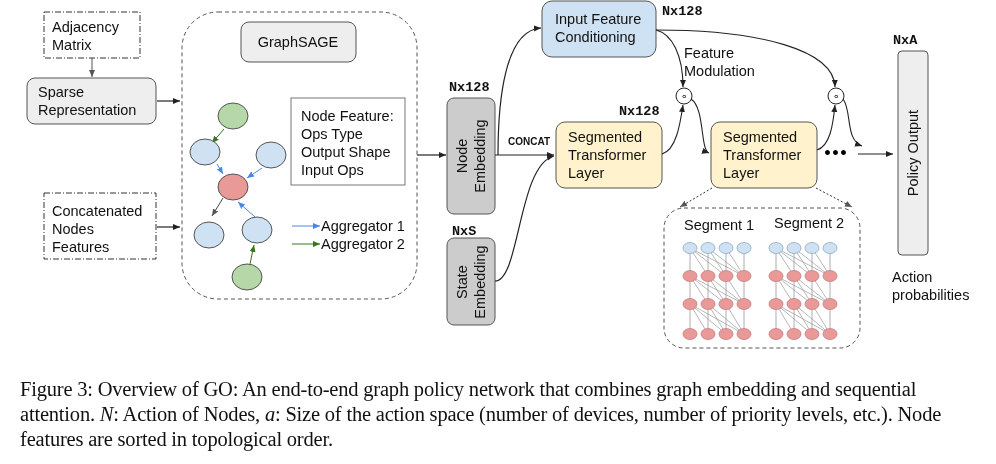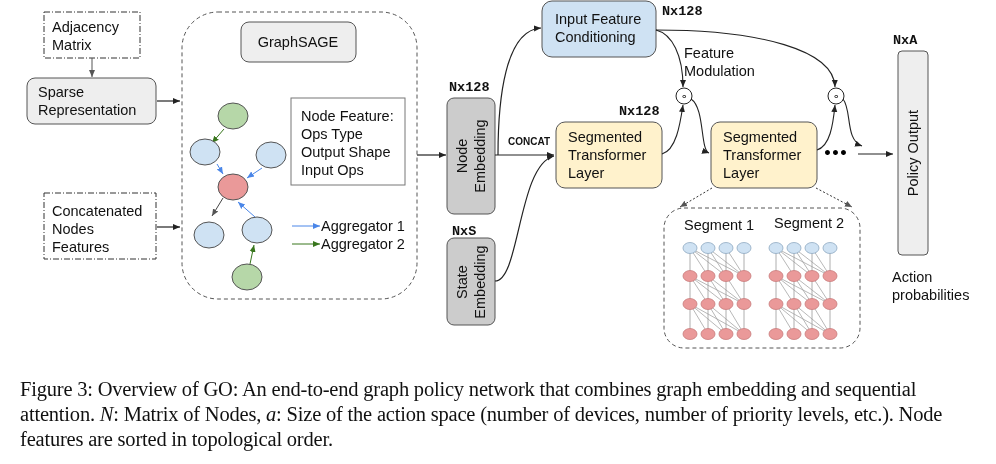--- a/index.html
+++ b/index.html
@@ -249,13 +249,13 @@
 
   <text class="mono" x="893" y="44">NxA</text>
   <g>
     <rect x="898" y="51" width="30" height="204" rx="4" fill="#eeeeee" stroke="#555" stroke-width="1"></rect>
     <text class="lbl" transform="translate(918,153) rotate(-90)" text-anchor="middle">Policy Output</text>
   </g>
   <text class="lbl" x="892" y="282">Action</text>
   <text class="lbl" x="892" y="300">probabilities</text>
 </svg>
 
-<div id="caption"><span>Figure 3: Overview of GO: An end-to-end graph policy network that combines graph embedding and sequential attention. </span><i>N</i><span>: Matrix of Nodes, </span><i>a</i><span>: Size of the action space (number of devices, number of priority levels, etc.). Node features are sorted in topological order.</span></div>
+<div id="caption"><span>Figure 3: Overview of GO: An end-to-end graph policy network that combines graph embedding and sequential attention. </span><i>N</i><span>: Action of Nodes, </span><i>a</i><span>: Size of the action space (number of devices, number of priority levels, etc.). Node features are sorted in topological order.</span></div>
 
 </body></html>

